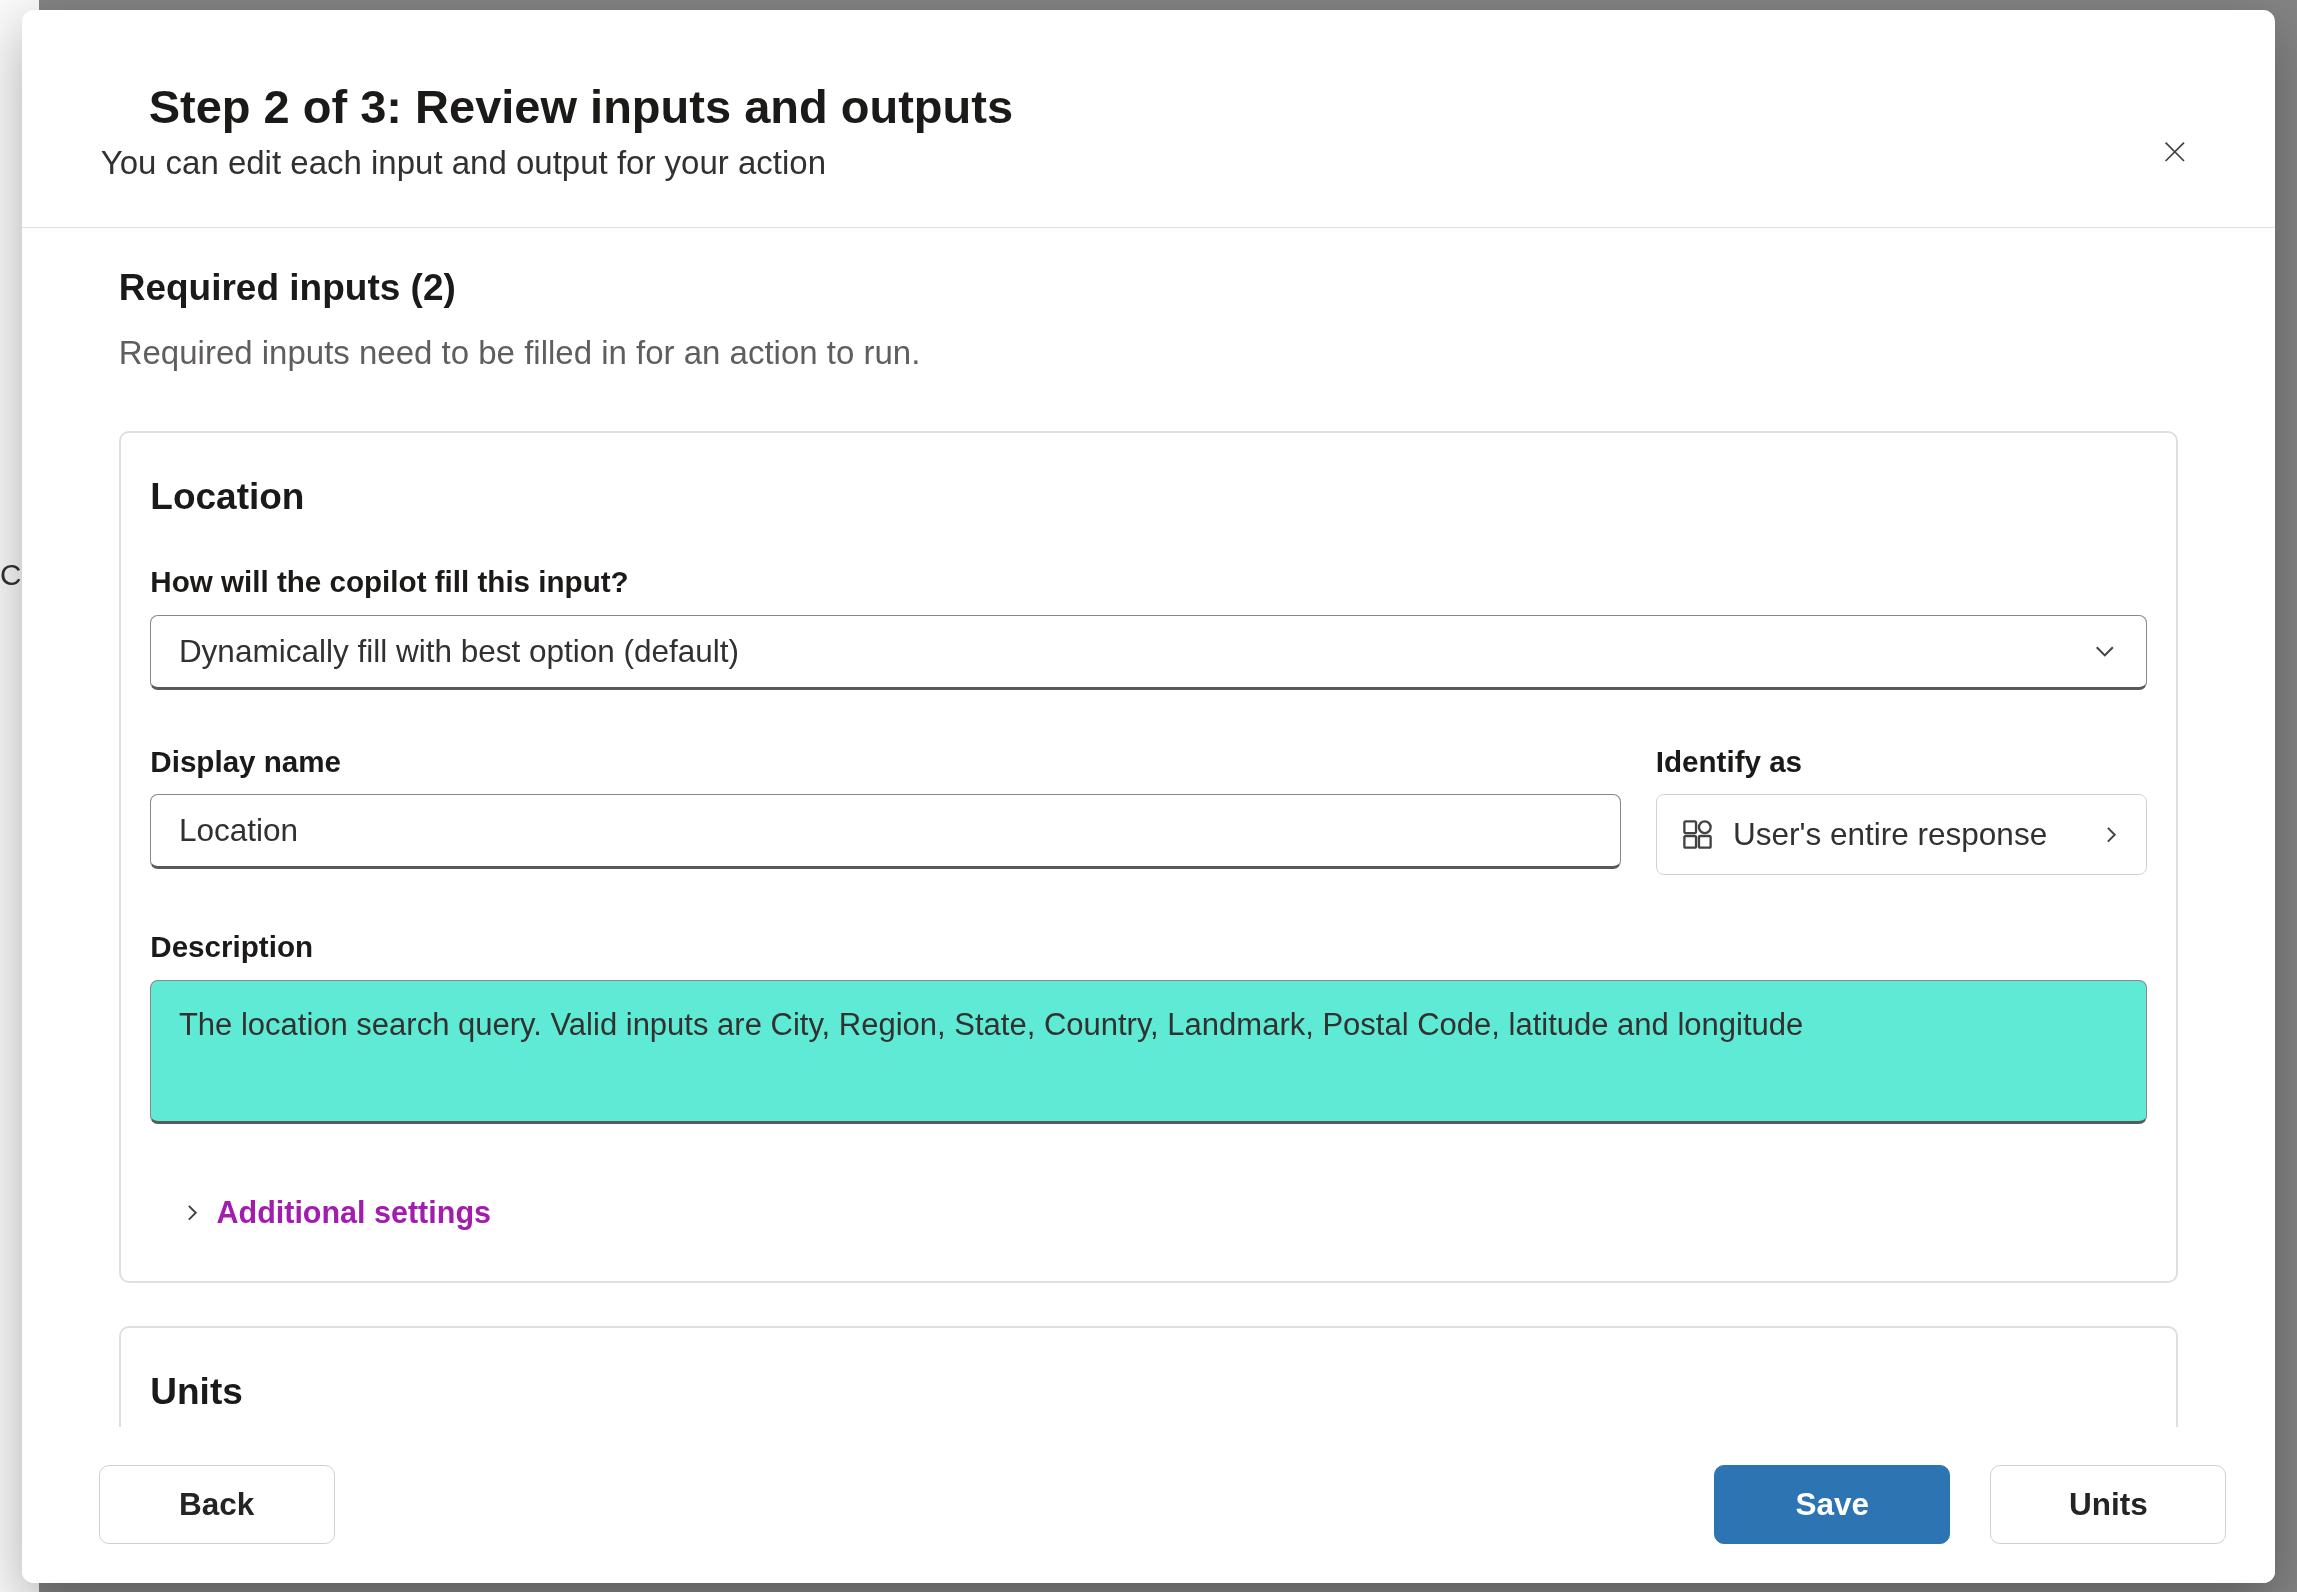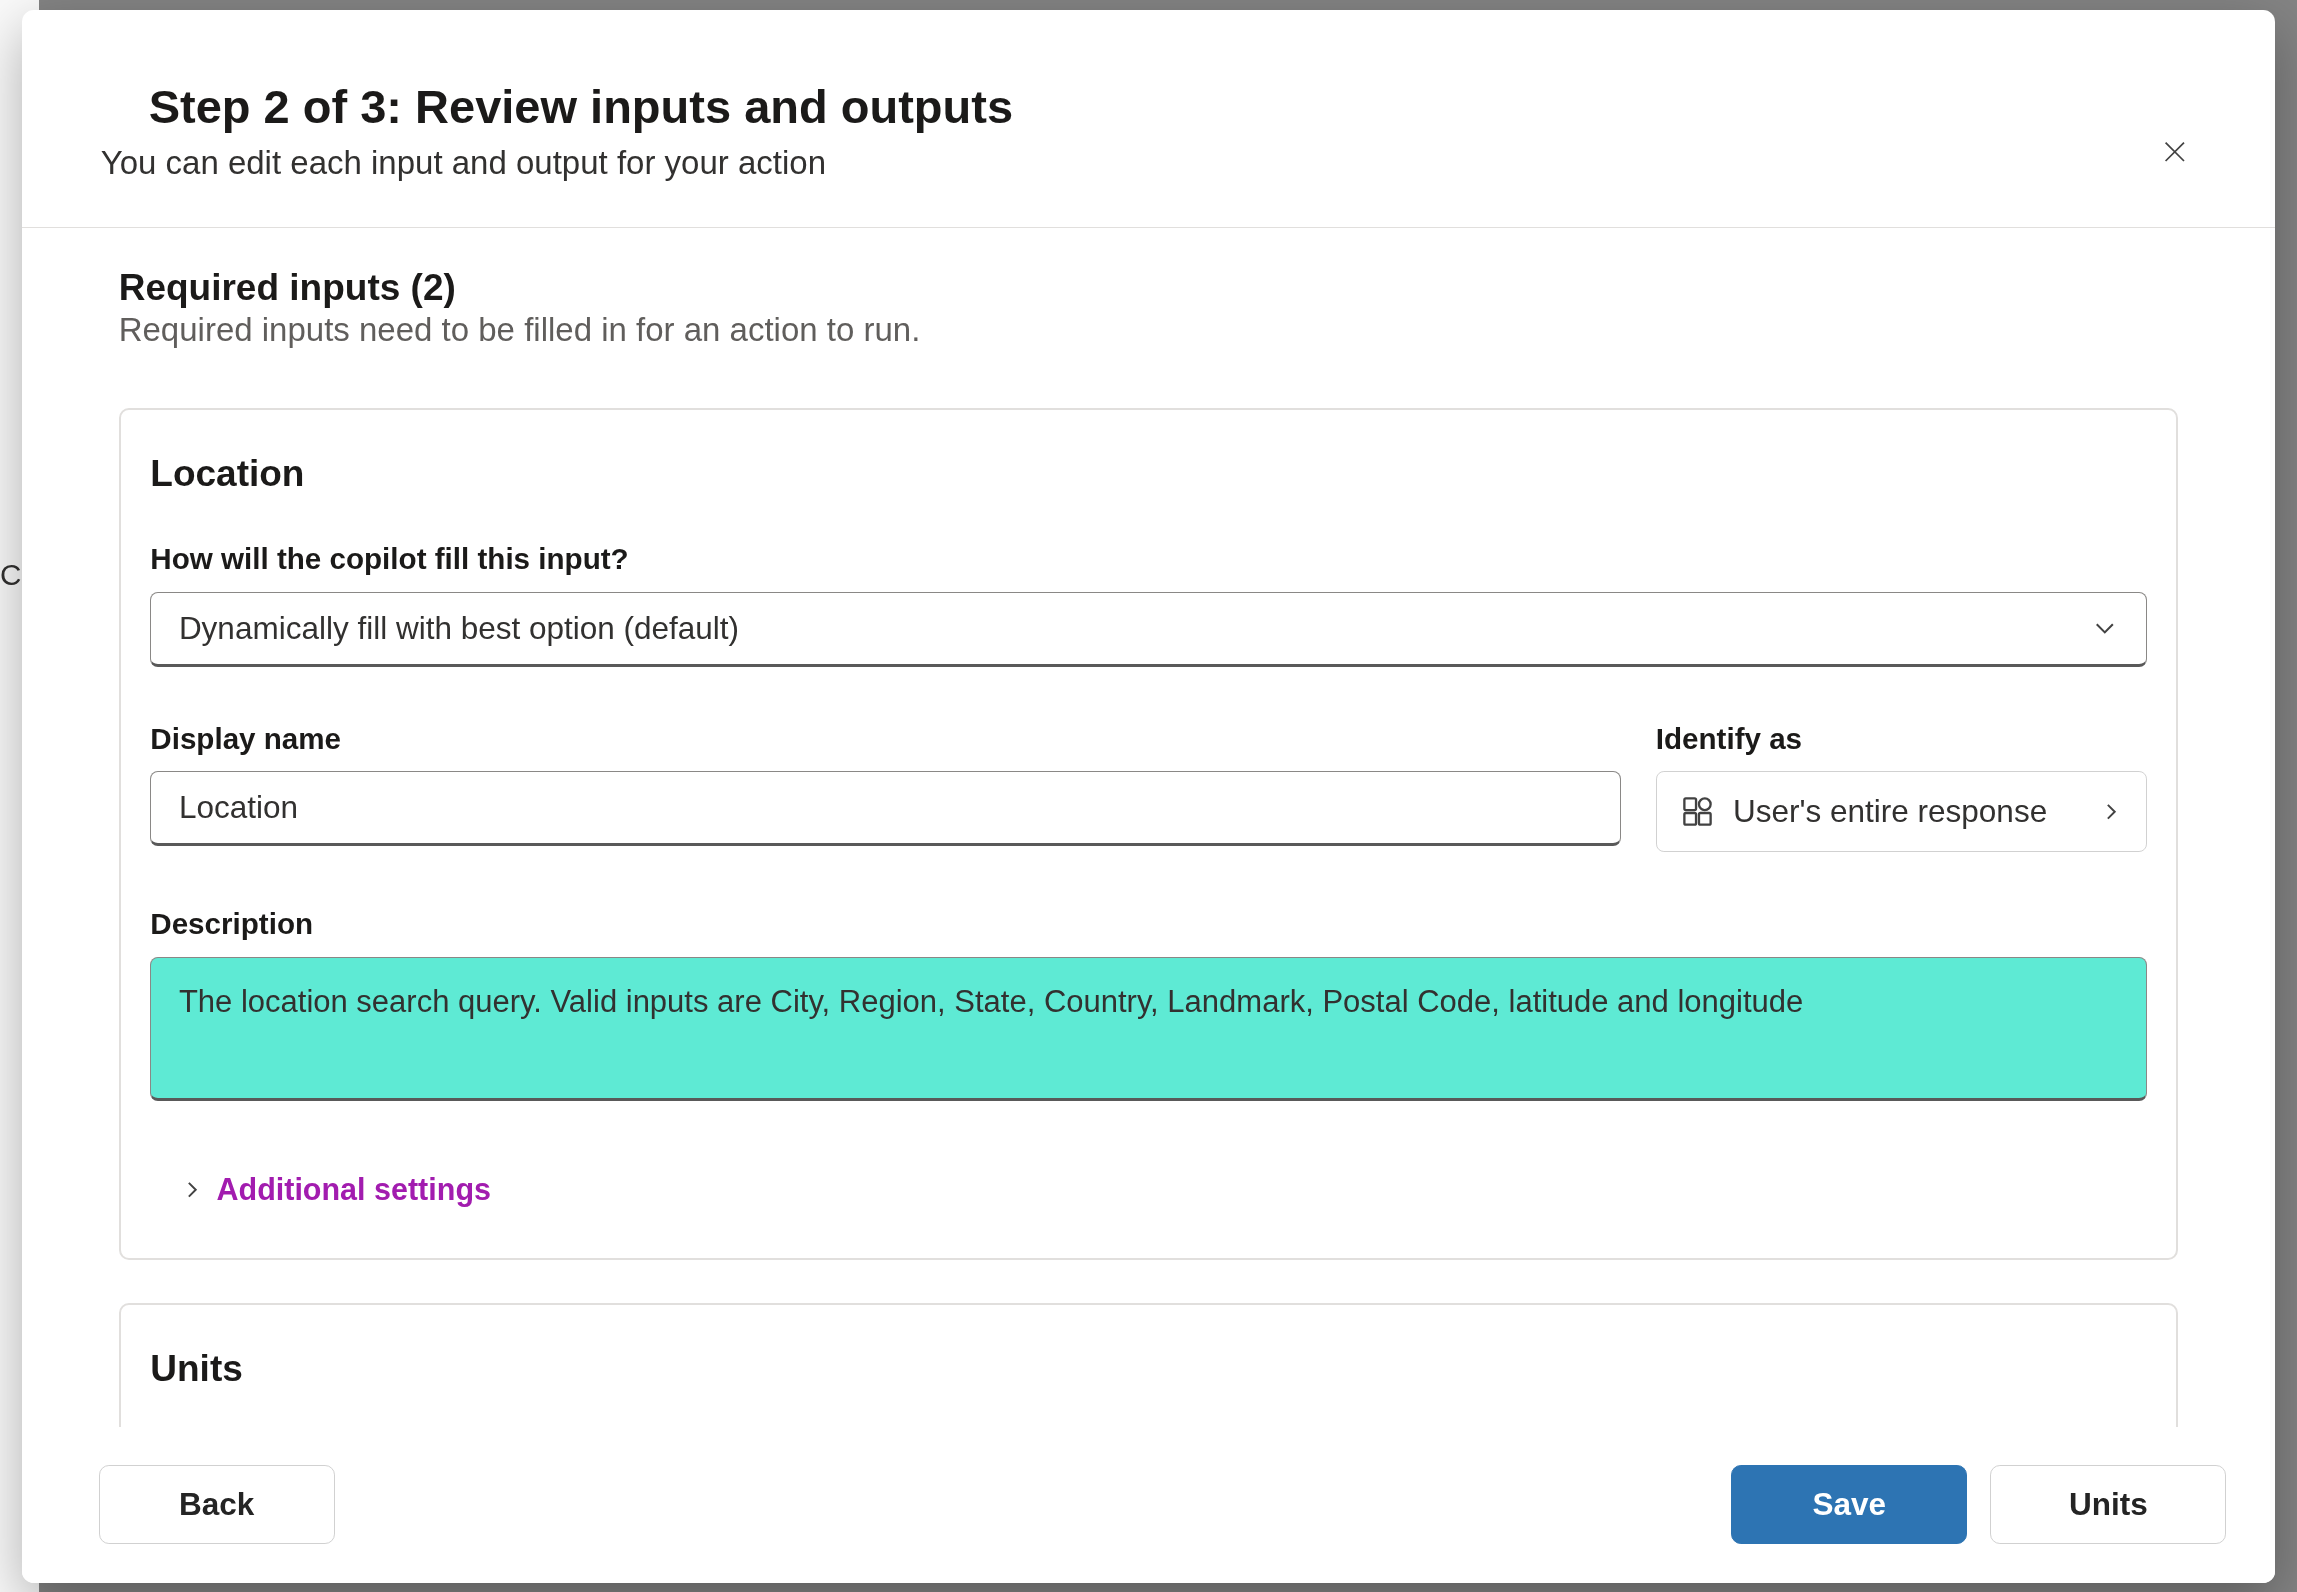--- a/index.html
+++ b/index.html
@@ -7,42 +7,42 @@
     .backdrop-partial { position: absolute; left: 0; top: 0; width: 39px; height: 100%; background: #fafafa; }
     .backdrop-text { position: absolute; left: 0; top: 558px; color: #323130; font-size: 29.6px; }
     .modal { position: absolute; left: 21.7px; top: 9.9px; right: 21.7px; bottom: 9.9px; background: #fff; border-radius: 11.8px; box-shadow: 0 19.7px 59px rgba(0,0,0,0.3); display: flex; flex-direction: column; overflow: hidden; }
     .modal-header { padding: 69px 79px 45px 79px; border-bottom: 1px solid #e1dfdd; position: relative; }
     .modal-title { font-size: 47px; font-weight: 700; color: #1b1a19; margin-left: 48px; }
     .modal-subtitle { font-size: 33px; font-weight: 400; color: #323130; margin-top: 9.9px; }
     .close-btn { position: absolute; top: 118px; right: 77px; width: 47px; height: 47px; background: none; border: none; cursor: pointer; display: flex; align-items: center; justify-content: center; color: #424242; }
     .close-btn svg { width: 27.6px; height: 27.6px; }
     .modal-body { flex: 1; overflow-y: auto; padding: 39px 97px 0 97px; }
     .section-heading { font-size: 37px; font-weight: 700; color: #1b1a19; }
-    .section-sub { font-size: 33px; color: #605e5c; margin-top: 2px; margin-bottom: 59px; }
+    .section-sub { font-size: 33px; color: #605e5c; margin-top: 25px; margin-bottom: 59px; }
     .card { border: 2px solid #e1dfdd; border-radius: 9.9px; padding: 43px 29.6px 51px 29.6px; margin-bottom: 43px; }
     .card-title { font-size: 37px; font-weight: 700; color: #1b1a19; margin-bottom: 47px; }
     .field-label { font-size: 29.6px; font-weight: 700; color: #1b1a19; margin-bottom: 15.8px; display: block; }
     .select-box { width: 100%; height: 75px; border: 1.5px solid #8a8886; border-bottom: 3px solid #595959; border-radius: 7.9px; padding: 0 27.6px; font-size: 31.5px; color: #323130; background: #fff; display: flex; align-items: center; justify-content: space-between; cursor: pointer; }
     .select-box .chev { width: 27.6px; height: 27.6px; }
     .row { display: flex; gap: 35px; margin-top: 55px; }
     .col-left { flex: 1; }
     .col-right { width: 491px; }
     .text-input { width: 100%; height: 75px; border: 1.5px solid #8a8886; border-bottom: 3px solid #595959; border-radius: 7.9px; padding: 0 27.6px; font-size: 31.5px; color: #323130; background: #fff; font-family: inherit; }
     .identify-btn { width: 100%; height: 81px; border: 1.5px solid #d1d1d1; border-radius: 7.9px; background: #fff; display: flex; align-items: center; padding: 0 23.6px; gap: 17.7px; cursor: pointer; font-size: 31.5px; color: #323130; justify-content: flex-end; }
     .identify-btn .ic { width: 35px; height: 35px; flex-shrink: 0; }
     .identify-btn .chev-r { width: 23.6px; height: 23.6px; margin-left: auto; flex-shrink: 0; }
     .textarea-box { width: 100%; min-height: 144px; border: 1.5px solid #8a8886; border-bottom: 3px solid #595959; border-radius: 7.9px; padding: 21.7px 27.6px; font-size: 31px; color: #323130; background: #5eead4; font-family: inherit; resize: none; line-height: 1.4; }
     .desc-block { margin-top: 55px; }
     .additional { display: inline-flex; align-items: center; gap: 13px; margin-top: 67px; margin-left: 29.6px; cursor: pointer; font-size: 30.5px; font-weight: 600; color: #a21caf; }
     .additional .chev-r2 { width: 23.6px; height: 23.6px; color: #424242; }
     .modal-footer { display: flex; align-items: center; padding: 37px 49px 39px 77px; border-top: 1px solid #fff; background: #fff; }
     .btn { height: 79px; padding: 0 51px; border-radius: 9.9px; font-size: 31.5px; font-weight: 600; cursor: pointer; display: inline-flex; align-items: center; justify-content: center; font-family: inherit; }
     .btn-secondary { background: #fff; border: 1.5px solid #d1d1d1; color: #242424; }
     .btn-primary { background: #2d74b3; border: 1.5px solid #2d74b3; color: #fff; }
-    .footer-right { margin-left: auto; display: flex; gap: 23px; }
+    .footer-right { margin-left: auto; display: flex; gap: 40px; }
     .btn-back { width: 236px; }
     .btn-save { width: 236px; }
     .btn-cancel { width: 236px; }
   </style>
 </head>
 <body>
 
 <div class="backdrop-partial"></div>
 <div class="backdrop-text">Co</div>
 

